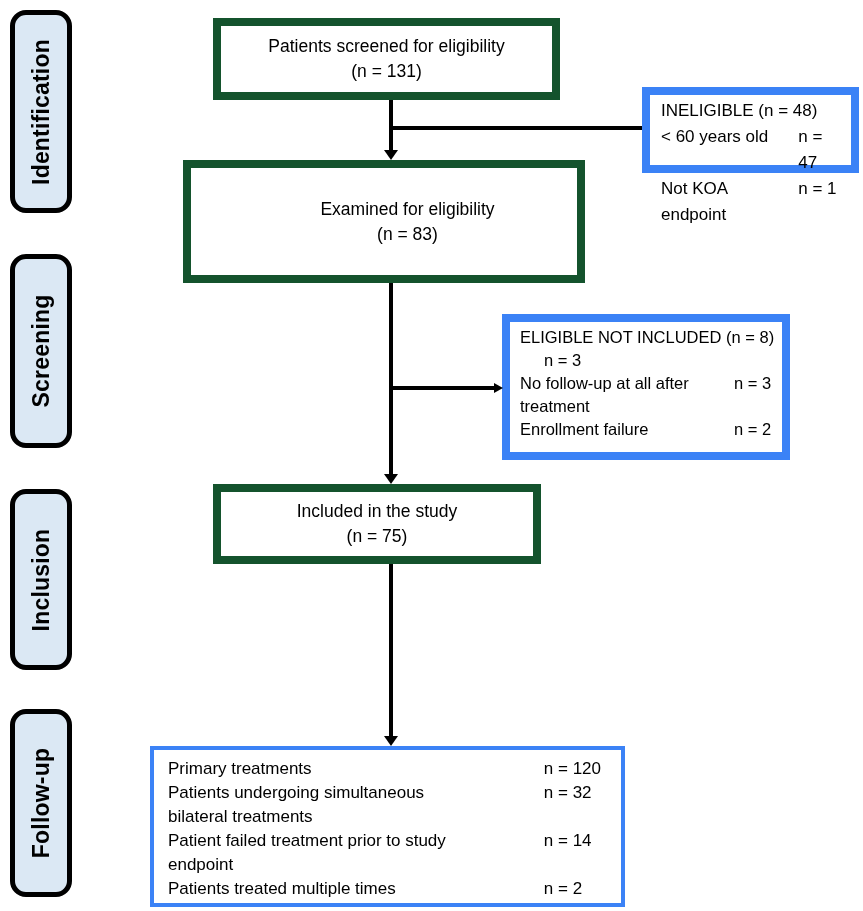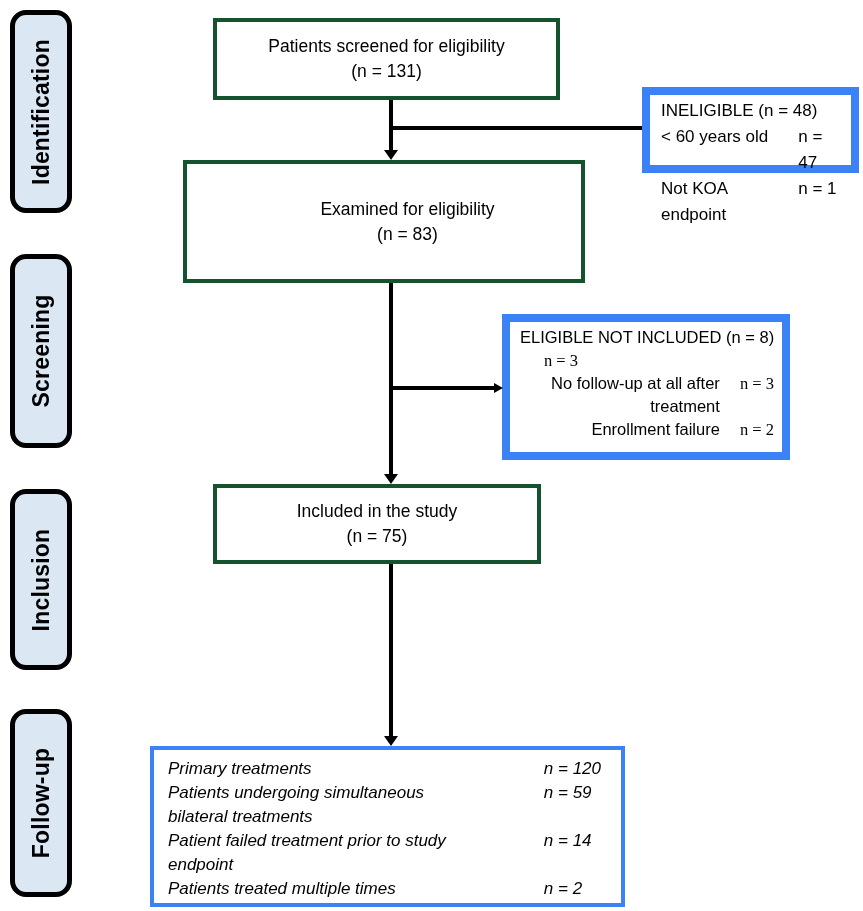--- a/index.html
+++ b/index.html
@@ -29,21 +29,21 @@
     transform: translate(-50%, -50%) rotate(-90deg);
     white-space: nowrap;
     font-weight: 700;
     font-size: 23px;
     letter-spacing: 0.2px;
   }
 
   
   .cbox {
     position: absolute;
-    border: 4px solid #14532d;
+    border: 8px solid #14532d;
     background: #fff;
     display: flex;
     flex-direction: column;
     align-items: center;
     justify-content: center;
     text-align: center;
     font-size: 17.5px;
     line-height: 25px;
   }
 
@@ -55,23 +55,23 @@
   }
   .sbox .stitle { white-space: nowrap; }
   .srow { display: flex; align-items: flex-start; }
 
   .box-ineligible { font-size: 17px; line-height: 26px; padding: 3px 6px 3px 11px; }
   .box-ineligible .slabel { width: 147px; }
   .box-ineligible .sval   { width: 52px; margin-left: 5px; }
 
   .box-eligible { font-size: 16.5px; line-height: 23px; padding: 4px 8px 4px 10px; }
   .box-eligible .slabel { width: 218px; }
-  .box-eligible .sval   { width: 46px; margin-left: 12px; font-family: Liberation Serif, serif; }
+  .box-eligible .sval   { width: 46px; margin-left: 24px; }
 
-  .box-followup { border-width: 4px; font-size: 17px; line-height: 24px; padding: 7px 10px 7px 14px; font-style: italic; }
+  .box-followup { border-width: 4px; font-size: 17px; line-height: 24px; padding: 7px 10px 7px 14px; }
   .box-followup .slabel { width: 330px; }
   .box-followup .sval   { width: 70px; margin-left: 59px; }
 
   
   .line { position: absolute; background: #000; }
   .arrow-down {
     position: absolute;
     width: 0; height: 0;
     border-left: 7px solid transparent;
     border-right: 7px solid transparent;
@@ -123,21 +123,21 @@
     <div class="srow">
       <span class="slabel">&lt; 60 years old</span>
       <span class="sval">n = 47</span>
     </div>
     <div class="srow">
       <span class="slabel">Not KOA endpoint</span>
       <span class="sval">n = 1</span>
     </div>
   </div>
 
-  <div class="sbox box-eligible" style="left:502px;top:314px;width:288px;height:146px;text-align:right;">
+  <div class="sbox box-eligible" style="left:502px;top:314px;width:288px;height:146px;">
     <div class="stitle">ELIGIBLE NOT INCLUDED (n = 8)</div>
     <div class="srow">
       <span class="sval">n = 3</span>
     </div>
     <div class="srow">
       <span class="slabel">No follow-up at all after treatment</span>
       <span class="sval">n = 3</span>
     </div>
     <div class="srow">
       <span class="slabel">Enrollment failure</span>
@@ -145,21 +145,21 @@
     </div>
   </div>
 
   <div class="sbox box-followup" style="left:150px;top:746px;width:475px;height:161px;">
     <div class="srow">
       <span class="slabel">Primary treatments</span>
       <span class="sval">n = 120</span>
     </div>
     <div class="srow">
       <span class="slabel">Patients undergoing simultaneous bilateral treatments</span>
-      <span class="sval">n = 59</span>
+      <span class="sval">n = 32</span>
     </div>
     <div class="srow">
       <span class="slabel">Patient failed treatment prior to study endpoint</span>
       <span class="sval">n = 14</span>
     </div>
     <div class="srow">
       <span class="slabel">Patients treated multiple times</span>
       <span class="sval">n = 2</span>
     </div>
   </div>

